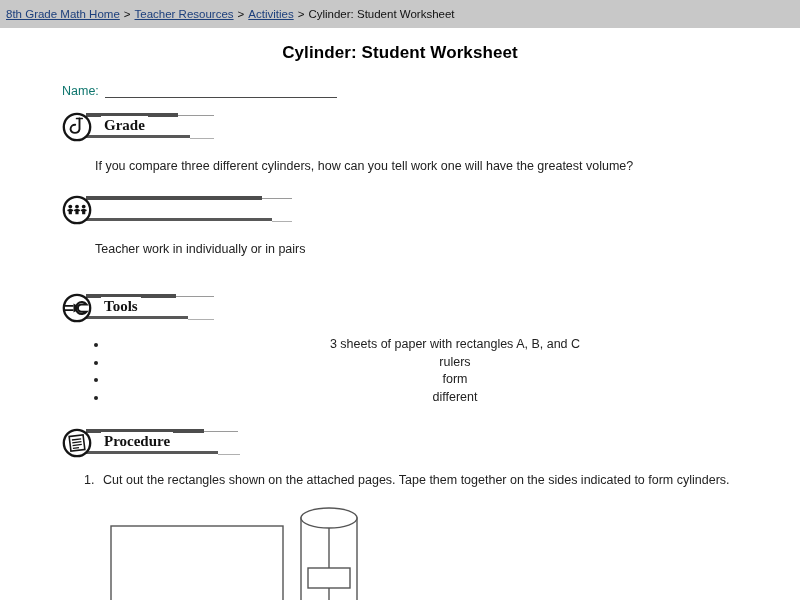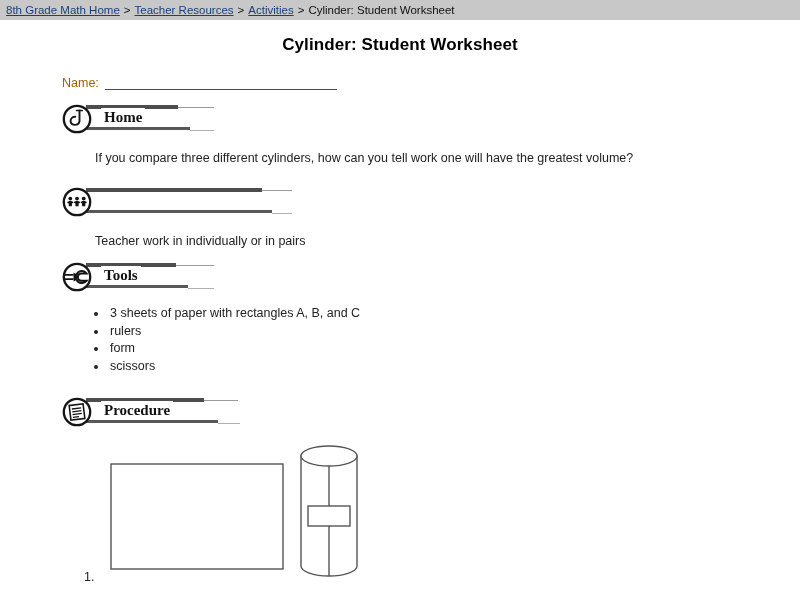--- a/index.html
+++ b/index.html
@@ -11,21 +11,21 @@
     width: 800px;
     height: 600px;
     overflow: hidden;
     font-family: "Liberation Sans", sans-serif;
     color: #1a1a1a;
   }
 
   
   .breadcrumb-bar {
     background: #c8c8c8;
-    height: 20px;
+    height: 28px;
     display: flex;
     align-items: center;
     padding: 0 0 0 6px;
     font-size: 11.5px;
     color: #13305c;
     white-space: nowrap;
   }
   .crumb-link {
     color: #1c3f7c;
     text-decoration: underline;
@@ -54,21 +54,21 @@
     letter-spacing: 0.1px;
   }
 
   
   .name-row {
     display: flex;
     align-items: flex-end;
     margin: 21px 0 0 62px;
     font-size: 12.5px;
   }
-  .name-label { color: #a16207; }
+  .name-label { color: #0f766e; }
   .name-rule {
     width: 232px;
     border-bottom: 1.3px solid #4a4a4a;
     margin-left: 6px;
     height: 11px;
   }
 
   
   .section-head {
     position: relative;
@@ -137,21 +137,21 @@
   .gap-after-head { margin-top: 16px; }
 
   ul.tool-list {
     margin: 13px 0 0 0;
     padding-left: 108px;
     font-size: 12.5px;
     color: #222;
     line-height: 16.5px;
     list-style: disc;
   }
-  ul.tool-list li { margin: 0; padding: 0 0 1px 2px; }
+  ul.tool-list li { margin: 0; padding: 0 0 1px 2px; text-align: center; }
 
   ol.proc-list {
     margin: 14px 0 0 0;
     padding-left: 98px;
     font-size: 12.5px;
     color: #222;
     line-height: 17px;
   }
   ol.proc-list > li { padding-left: 5px; }
 
@@ -191,21 +191,21 @@
       <div class="banner-bot" style="width:104px;"></div>
       <div class="banner-bot2" style="left:104px;width:24px;"></div>
     </div>
     <span class="sec-icon">
       <svg width="34" height="30" viewBox="0 0 34 30">
         <circle cx="17" cy="15" r="13.2" fill="#ffffff" stroke="#151515" stroke-width="2.3"></circle>
         <path d="M19.5 6.5 L19.5 17.2 A4.6 4.6 0 0 1 10.5 17.2 A4.6 4.6 0 0 1 15.2 12.8" fill="none" stroke="#151515" stroke-width="1.9" stroke-linecap="round"></path>
         <path d="M16.6 6.5 L22.2 6.5" stroke="#151515" stroke-width="1.7" stroke-linecap="round"></path>
       </svg>
     </span>
-    <span class="section-label">Home</span>
+    <span class="section-label">Grade</span>
   </div>
   <div class="body-text gap-after-head">If you compare three different cylinders, how can you tell work one will have the greatest volume?</div>
 
   <div class="section-head" style="margin-top:20px;">
     <div class="banner" style="width:205px;">
       <div class="banner-top" style="width:176px;"></div>
       <div class="banner-top2" style="left:176px;width:30px;"></div>
       <div class="banner-bot" style="width:186px;"></div>
       <div class="banner-bot2" style="left:186px;width:20px;"></div>
     </div>
@@ -221,42 +221,42 @@
           <rect x="14" y="14.6" width="6" height="1.7" rx="0.8"></rect>
           <circle cx="23.7" cy="11.6" r="1.9"></circle>
           <rect x="22.1" y="13.9" width="3.2" height="5.4" rx="0.5"></rect>
           <rect x="20.7" y="14.6" width="6" height="1.7" rx="0.8"></rect>
         </g>
       </svg>
     </span>
   </div>
   <div class="body-text gap-after-head">Teacher work in individually or in pairs</div>
 
-  <div class="section-head" style="margin-top:12px;">
+  <div class="section-head" style="margin-top:35px;">
     <div class="banner" style="width:120px;">
       <div class="banner-top" style="width:90px;"></div>
       <div class="banner-top2" style="left:90px;width:38px;"></div>
       <div class="banner-bot" style="width:102px;"></div>
       <div class="banner-bot2" style="left:102px;width:26px;"></div>
     </div>
     <span class="sec-icon">
       <svg width="34" height="30" viewBox="0 0 34 30">
         <circle cx="17" cy="15" r="13.2" fill="#ffffff" stroke="#151515" stroke-width="2.3"></circle>
         <path d="M4 12.8 L13.5 12.8 M4 17.2 L13.5 17.2" stroke="#151515" stroke-width="1.7"></path>
         <path d="M13.5 10.6 L13.5 19.4 L17.5 17.2 L17.5 12.8 Z" fill="#151515"></path>
         <path d="M26.5 11.4 A6 6 0 1 0 26.5 18.8 L21.6 18.8 A3.4 3.4 0 1 1 21.6 11.4 Z" fill="none" stroke="#151515" stroke-width="2"></path>
       </svg>
     </span>
     <span class="section-label">Tools</span>
   </div>
   <ul class="tool-list">
     <li>3 sheets of paper with rectangles A, B, and C</li>
     <li>rulers</li>
     <li>form</li>
-    <li>scissors</li>
+    <li>different</li>
   </ul>
 
   <div class="section-head" style="margin-top:22px;">
     <div class="banner" style="width:150px;">
       <div class="banner-top" style="width:118px;"></div>
       <div class="banner-top2" style="left:118px;width:34px;"></div>
       <div class="banner-bot" style="width:132px;"></div>
       <div class="banner-bot2" style="left:132px;width:22px;"></div>
     </div>
     <span class="sec-icon">
@@ -269,20 +269,21 @@
           <path d="M12.3 17 L21.6 17"></path>
           <path d="M12.3 19.8 L18.4 19.8"></path>
         </g>
       </svg>
     </span>
     <span class="section-label">Procedure</span>
   </div>
 
   <ol class="proc-list">
     <li>
+      <span>Cut out the rectangles shown on the attached pages. Tape them together on the sides indicated to form cylinders.</span>
 
       
       <div class="figure-wrap" style="margin-left:0;">
         <svg width="270" height="140" viewBox="0 0 270 140">
 
           <rect x="8" y="23" width="172" height="105" fill="#ffffff" stroke="#555555" stroke-width="1.4"></rect>
 
           <path d="M198 15 L198 125 A28 10 0 0 0 254 125 L254 15 Z" fill="#ffffff" stroke="#555555" stroke-width="1.4"></path>
 
           <ellipse cx="226" cy="15" rx="28" ry="10" fill="#ffffff" stroke="#555555" stroke-width="1.4"></ellipse>

